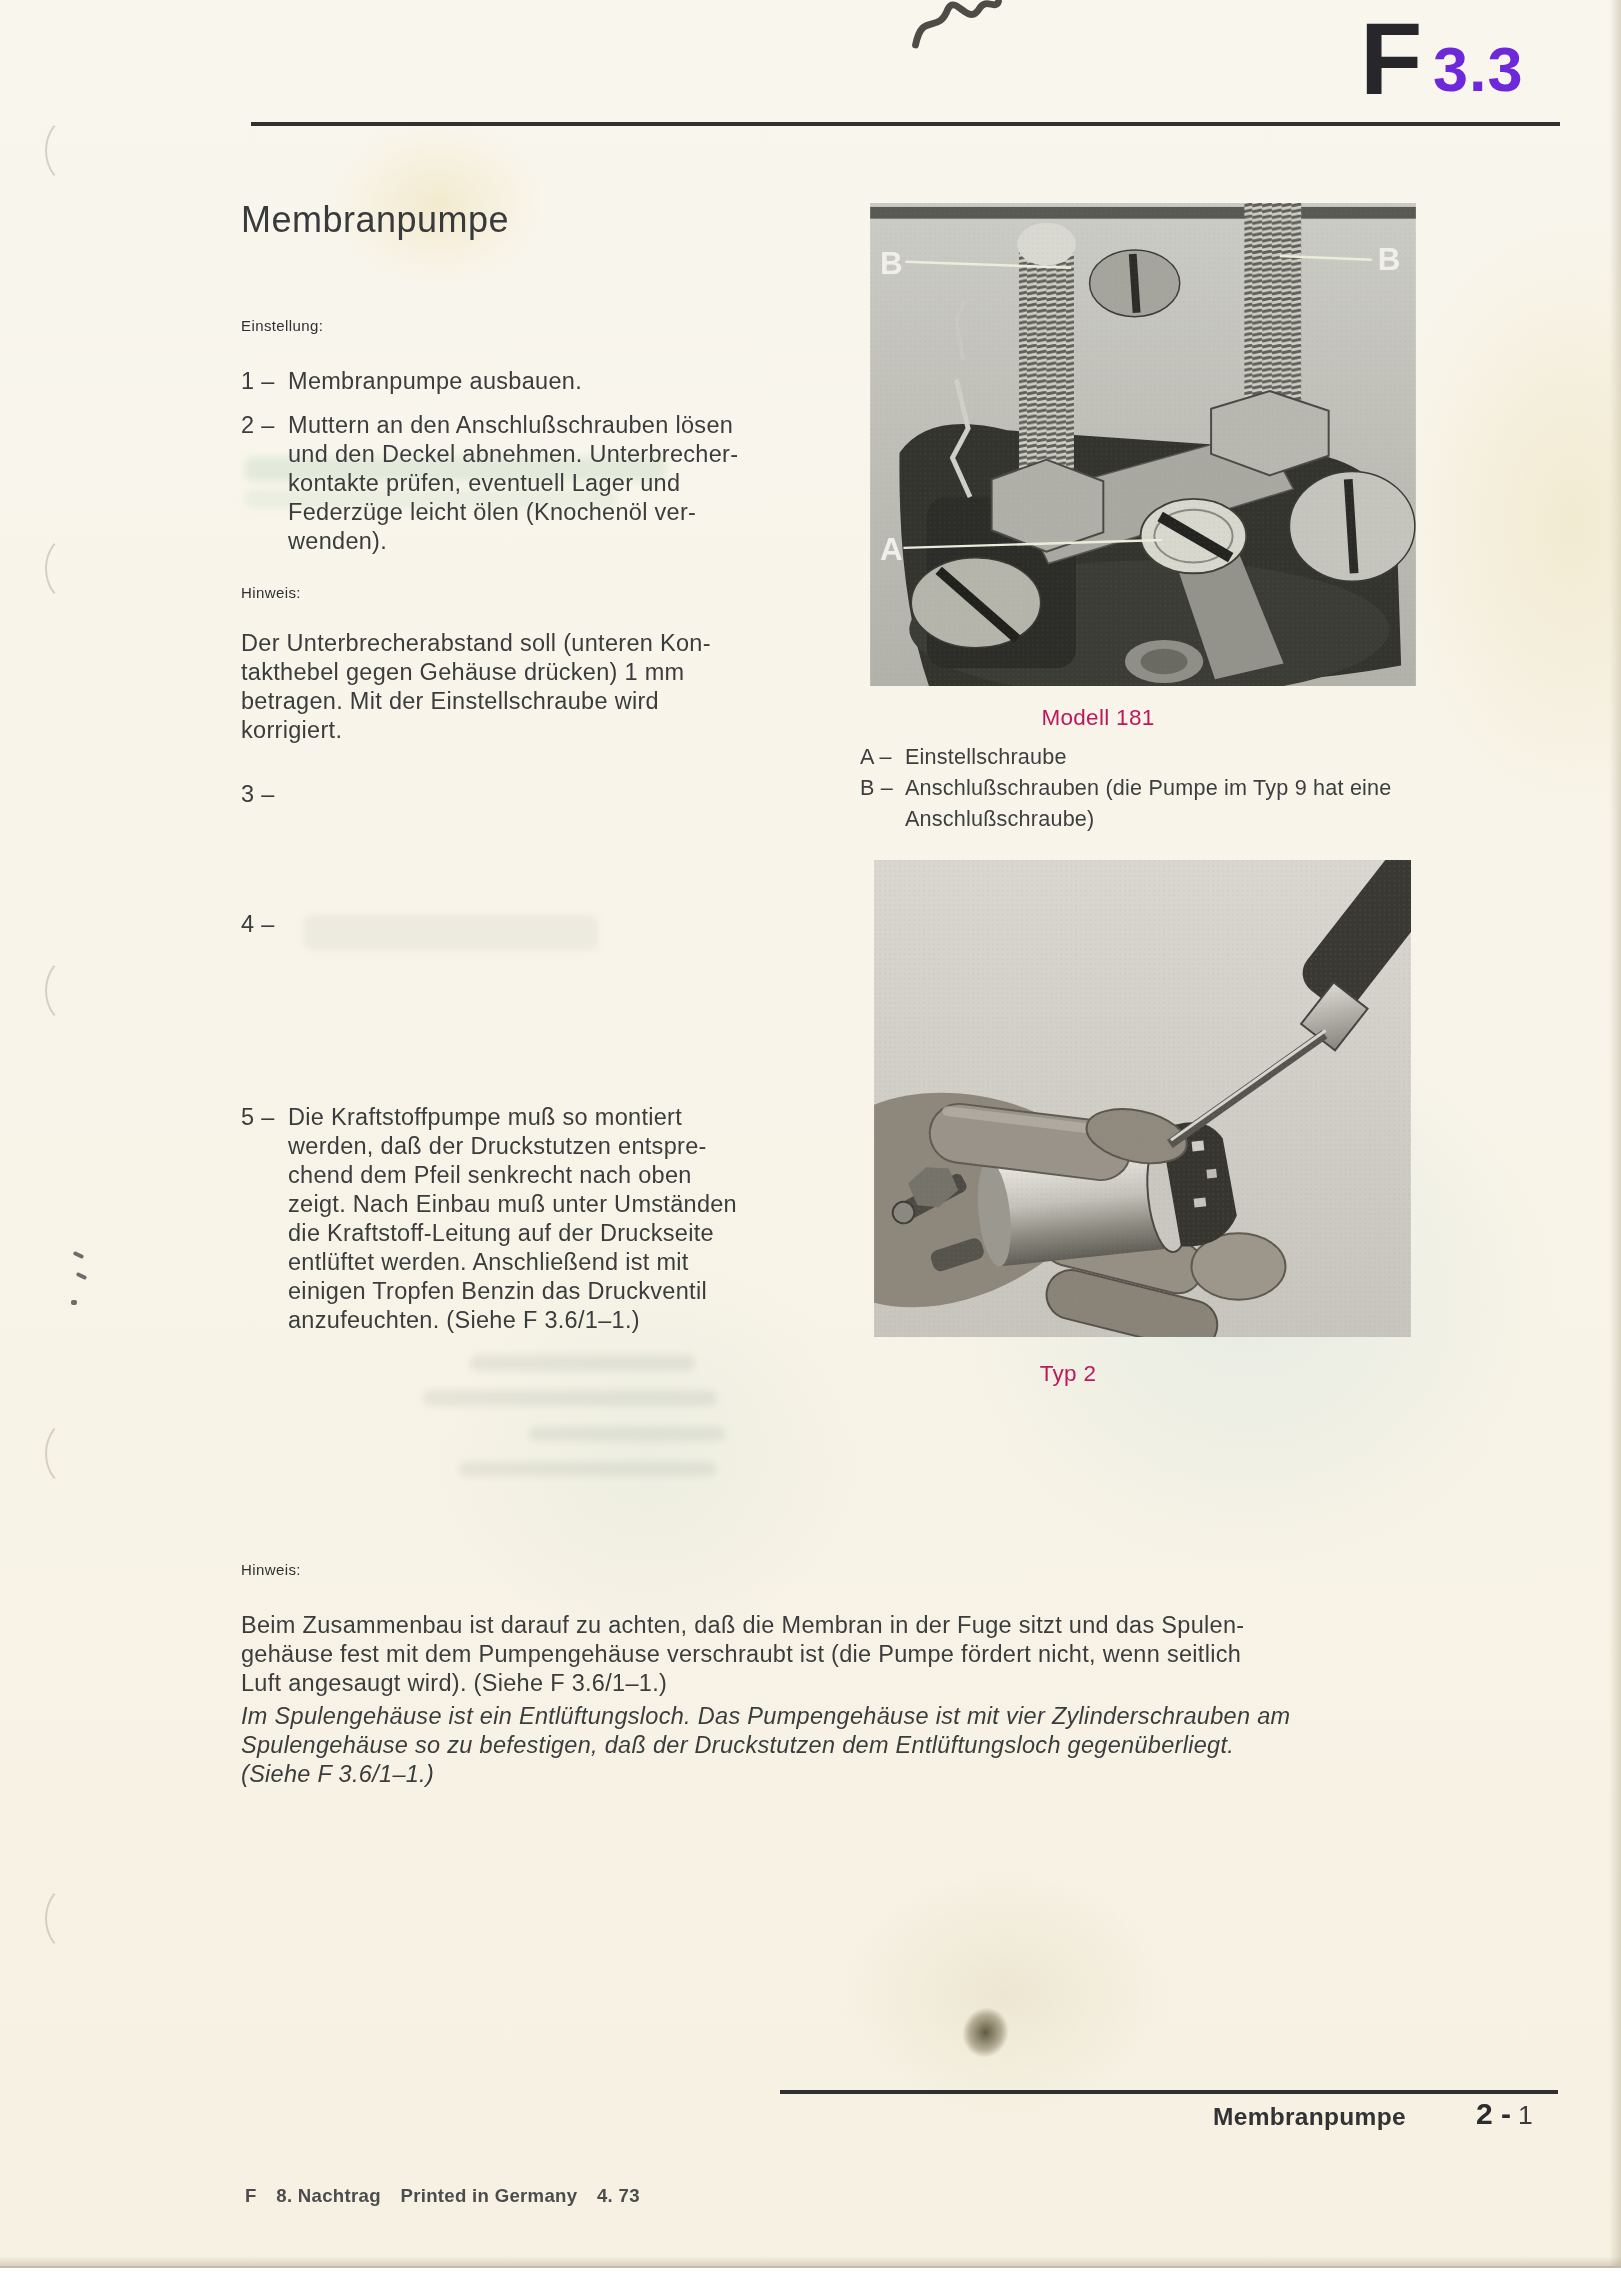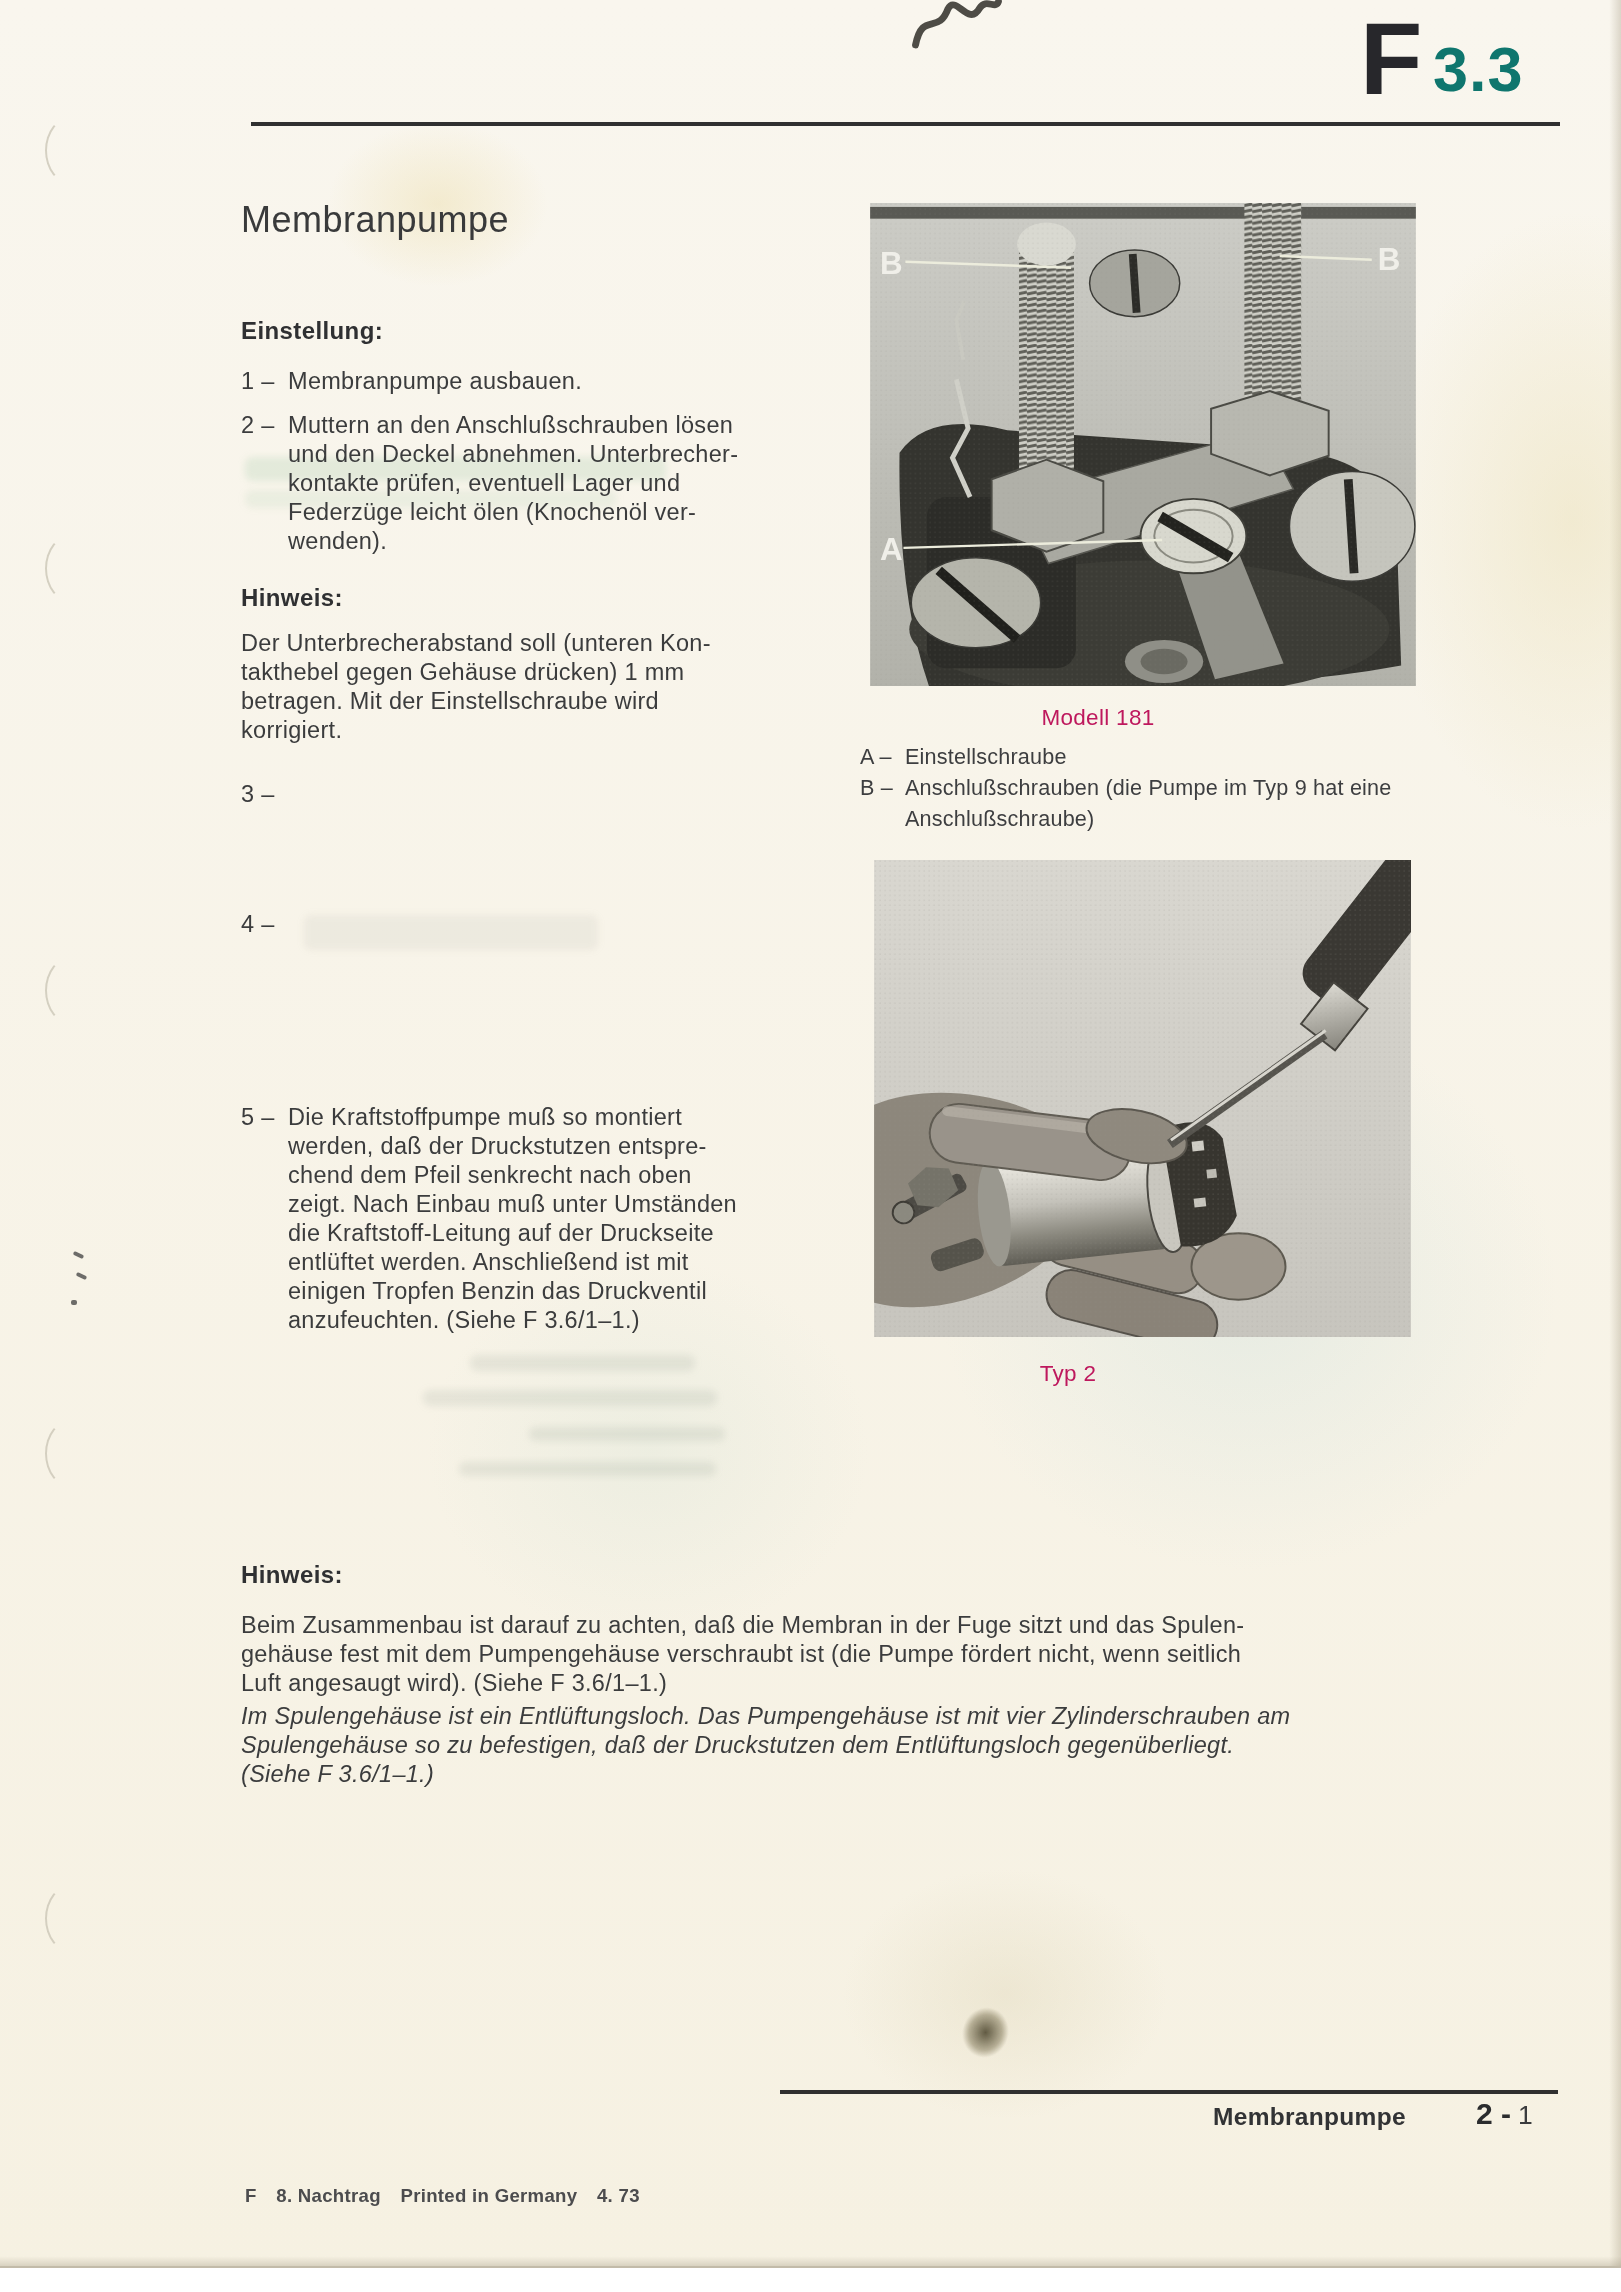--- a/index.html
+++ b/index.html
@@ -15,25 +15,25 @@
       radial-gradient(216px 167px at 62% 88%, rgba(215,205,170,.3), transparent 75%),
       linear-gradient(to left, rgba(150,138,112,.30), transparent 11.8px),
       linear-gradient(to top, rgba(140,130,105,.28), transparent 9.8px),
       linear-gradient(#f9f6ee, #f6f1e2);
     border-bottom:2px solid #c2bba9;}
   .abs{position:absolute;}
   .body-text{font-size:23.5px;line-height:29px;letter-spacing:0.3px;color:#3b3c3d;}
   .lines{white-space:pre-line;}
   .step{position:absolute;left:241px;width:631px;display:flex;}
   .step-prefix{flex:none;width:47px;}
-  .heading{font-weight:bold;font-size:24px;letter-spacing:0.4px;color:#2f3032;}
+  .heading{font-weight:normal;font-size:15px;letter-spacing:0.4px;color:#2f3032;}
   .page-title{font-size:36px;letter-spacing:0.5px;color:#393a3b;}
   .header-title{font-size:28px;letter-spacing:0.3px;color:#3c3d3e;text-align:right;}
   .code-letter{font-size:102px;line-height:86px;font-weight:bold;color:#27272b;letter-spacing:-2px;}
-  .code-number{font-size:63px;line-height:69px;font-weight:bold;color:#0f766e;letter-spacing:1px;}
+  .code-number{font-size:63px;line-height:69px;font-weight:bold;color:#6d28d9;letter-spacing:1px;}
   .rule{background:#303030;}
   .caption{font-size:22.5px;letter-spacing:0.3px;color:#be185d;text-align:center;}
   .legend-row{position:absolute;left:860px;display:flex;font-size:21.6px;line-height:31px;color:#3d3e40;letter-spacing:0.2px;}
   .legend-prefix{flex:none;width:45px;}
   .footer-left{display:flex;gap:19.6px;font-size:18.6px;font-weight:bold;color:#4c4c4e;letter-spacing:0.3px;}
   .footer-label{font-size:24.5px;font-weight:bold;color:#323335;letter-spacing:0.3px;}
   .pgnum-major{font-size:30px;font-weight:bold;color:#2b2c2e;}
   .pgnum-minor{font-size:26.5px;font-weight:normal;color:#3a3b3d;margin-left:6.9px;}
   .ghost{position:absolute;filter:blur(3.9px);border-radius:7.8px;background:rgba(130,140,125,.14);}
   .arc{position:absolute;left:45px;width:51px;height:65px;border:2.9px solid transparent;

